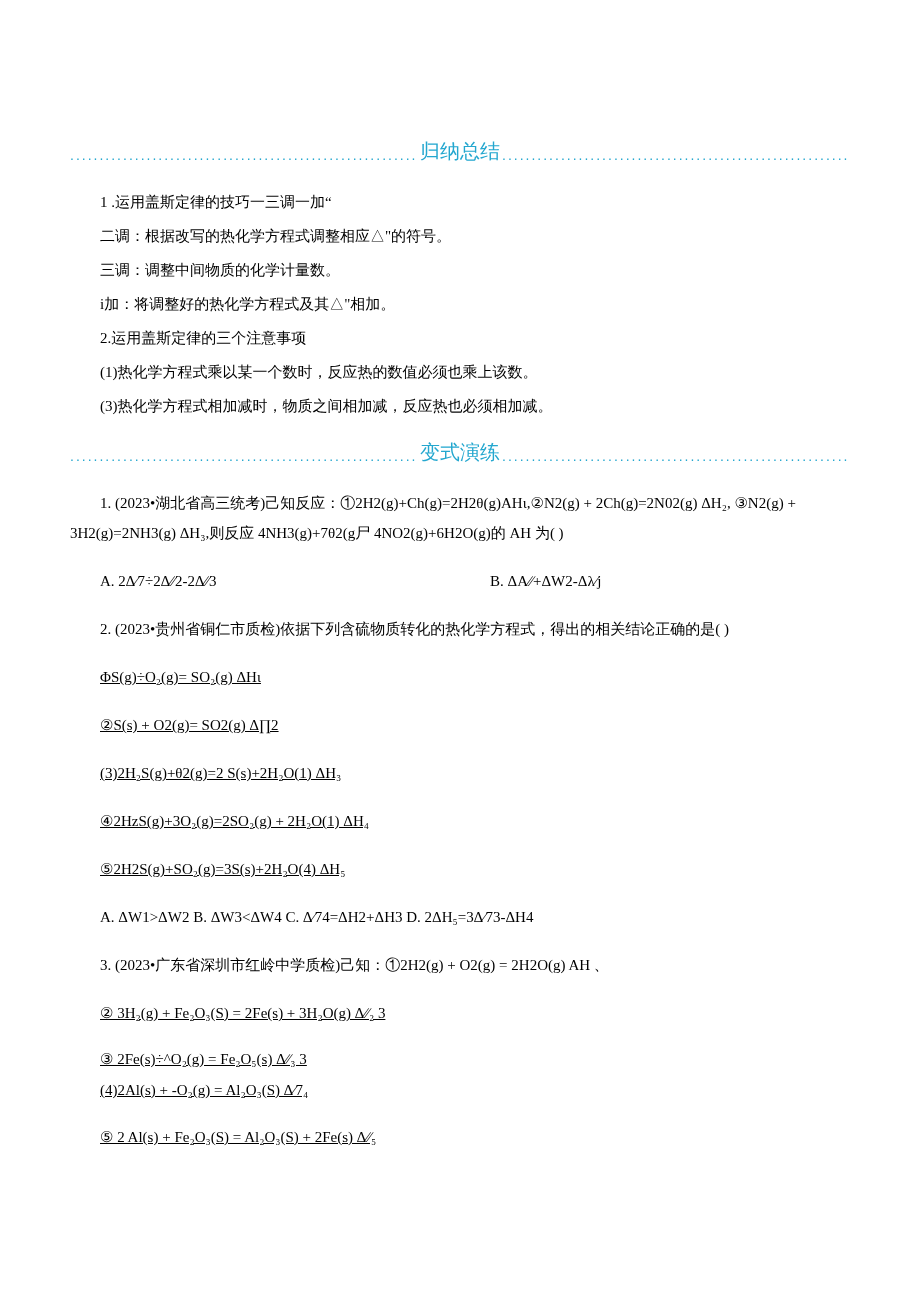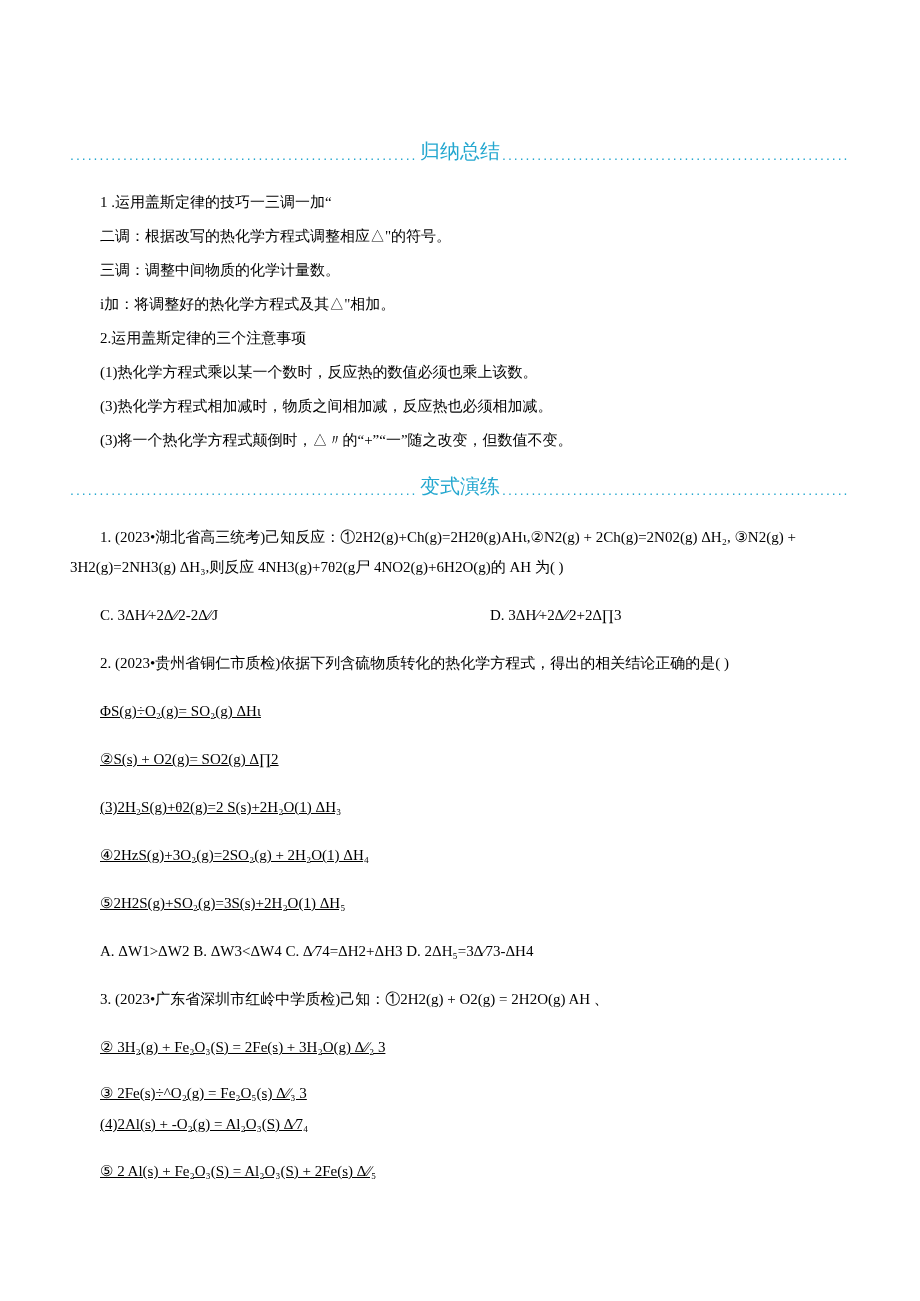--- a/index.html
+++ b/index.html
@@ -85,41 +85,40 @@
     <span class="dots">..............................................................................</span>
   </div>
 
   <div class="para">1 .运用盖斯定律的技巧一三调一加“</div>
   <div class="para">二调：根据改写的热化学方程式调整相应△"的符号。</div>
   <div class="para">三调：调整中间物质的化学计量数。</div>
   <div class="para">i加：将调整好的热化学方程式及其△"相加。</div>
   <div class="para">2.运用盖斯定律的三个注意事项</div>
   <div class="para">(1)热化学方程式乘以某一个数时，反应热的数值必须也乘上该数。</div>
   <div class="para">(3)热化学方程式相加减时，物质之间相加减，反应热也必须相加减。</div>
-  <div class="para">(3)将一个热化学方程式颠倒时，△〃的“+”“一”随之改变，但数值不变。</div>
 
   <div class="section-header">
     <span class="dots">..............................................................................</span>
     <span>变式演练</span>
     <span class="dots">..............................................................................</span>
   </div>
 
   <div class="question" style="text-indent:2em;">1.   (2023•湖北省高三统考)己知反应：①2H2(g)+Ch(g)=2H2θ(g)AHι,②N2(g) + 2Ch(g)=2N02(g)         ΔH₂, ③N2(g) + 3H2(g)=2NH3(g) ΔH₃,则反应  4NH3(g)+7θ2(g尸  4NO2(g)+6H2O(g)的  AH 为(            )</div>
 
   <div class="opts">
-    <div class="col">C. 3ΔH⁄+2∆∕∕2-2∆∕∕J</div>
-    <div class="col">D. 3ΔH⁄+2∆∕∕2+2∆∏3</div>
+    <div class="col">A. 2∆∕7÷2∆∕∕2-2∆∕∕3</div>
+    <div class="col">B. ΔA∕∕+ΔW2-Δλ∕j</div>
   </div>
 
   <div class="question">2.   (2023•贵州省铜仁市质检)依据下列含硫物质转化的热化学方程式，得出的相关结论正确的是(          )</div>
   <div class="subpara">ΦS(g)÷O₂(g)= SO₂(g) ΔHι</div>
   <div class="subpara">②S(s) + O2(g)= SO2(g)      ∆∏2</div>
   <div class="subpara">(3)2H₂S(g)+θ2(g)=2 S(s)+2H₂O(1) ΔH₃</div>
   <div class="subpara">④2HzS(g)+3O₂(g)=2SO₂(g) + 2H₂O(1)          ΔH₄</div>
-  <div class="subpara">⑤2H2S(g)+SO₂(g)=3S(s)+2H₂O(1)           ΔH₅</div>
+  <div class="subpara">⑤2H2S(g)+SO₂(g)=3S(s)+2H₂O(4)           ΔH₅</div>
   <div class="opts-line">A. ΔW1&gt;ΔW2 B. ΔW3&lt;ΔW4 C. ∆∕74=ΔH2+ΔH3 D. 2ΔH₅=3∆∕73-ΔH4</div>
 
   <div class="question">3.   (2023•广东省深圳市红岭中学质检)己知：①2H2(g) + O2(g) = 2H2O(g) AH 、</div>
   <div class="subpara">② 3H₂(g) + Fe₂O₃(S) = 2Fe(s) + 3H₂O(g) ∆∕∕₂ 3</div>
   <div class="tight">③ 2Fe(s)÷^O₂(g) = Fe₂O₅(s) ∆∕∕₃ 3</div>
   <div class="tight">(4)2Al(s) + -O₂(g) = Al₂O₃(S) ∆∕7₄</div>
   <div class="subpara">⑤ 2 Al(s) + Fe₂O₃(S) = Al₂O₃(S) + 2Fe(s) ∆∕∕₅</div>
 
 </div>
 

